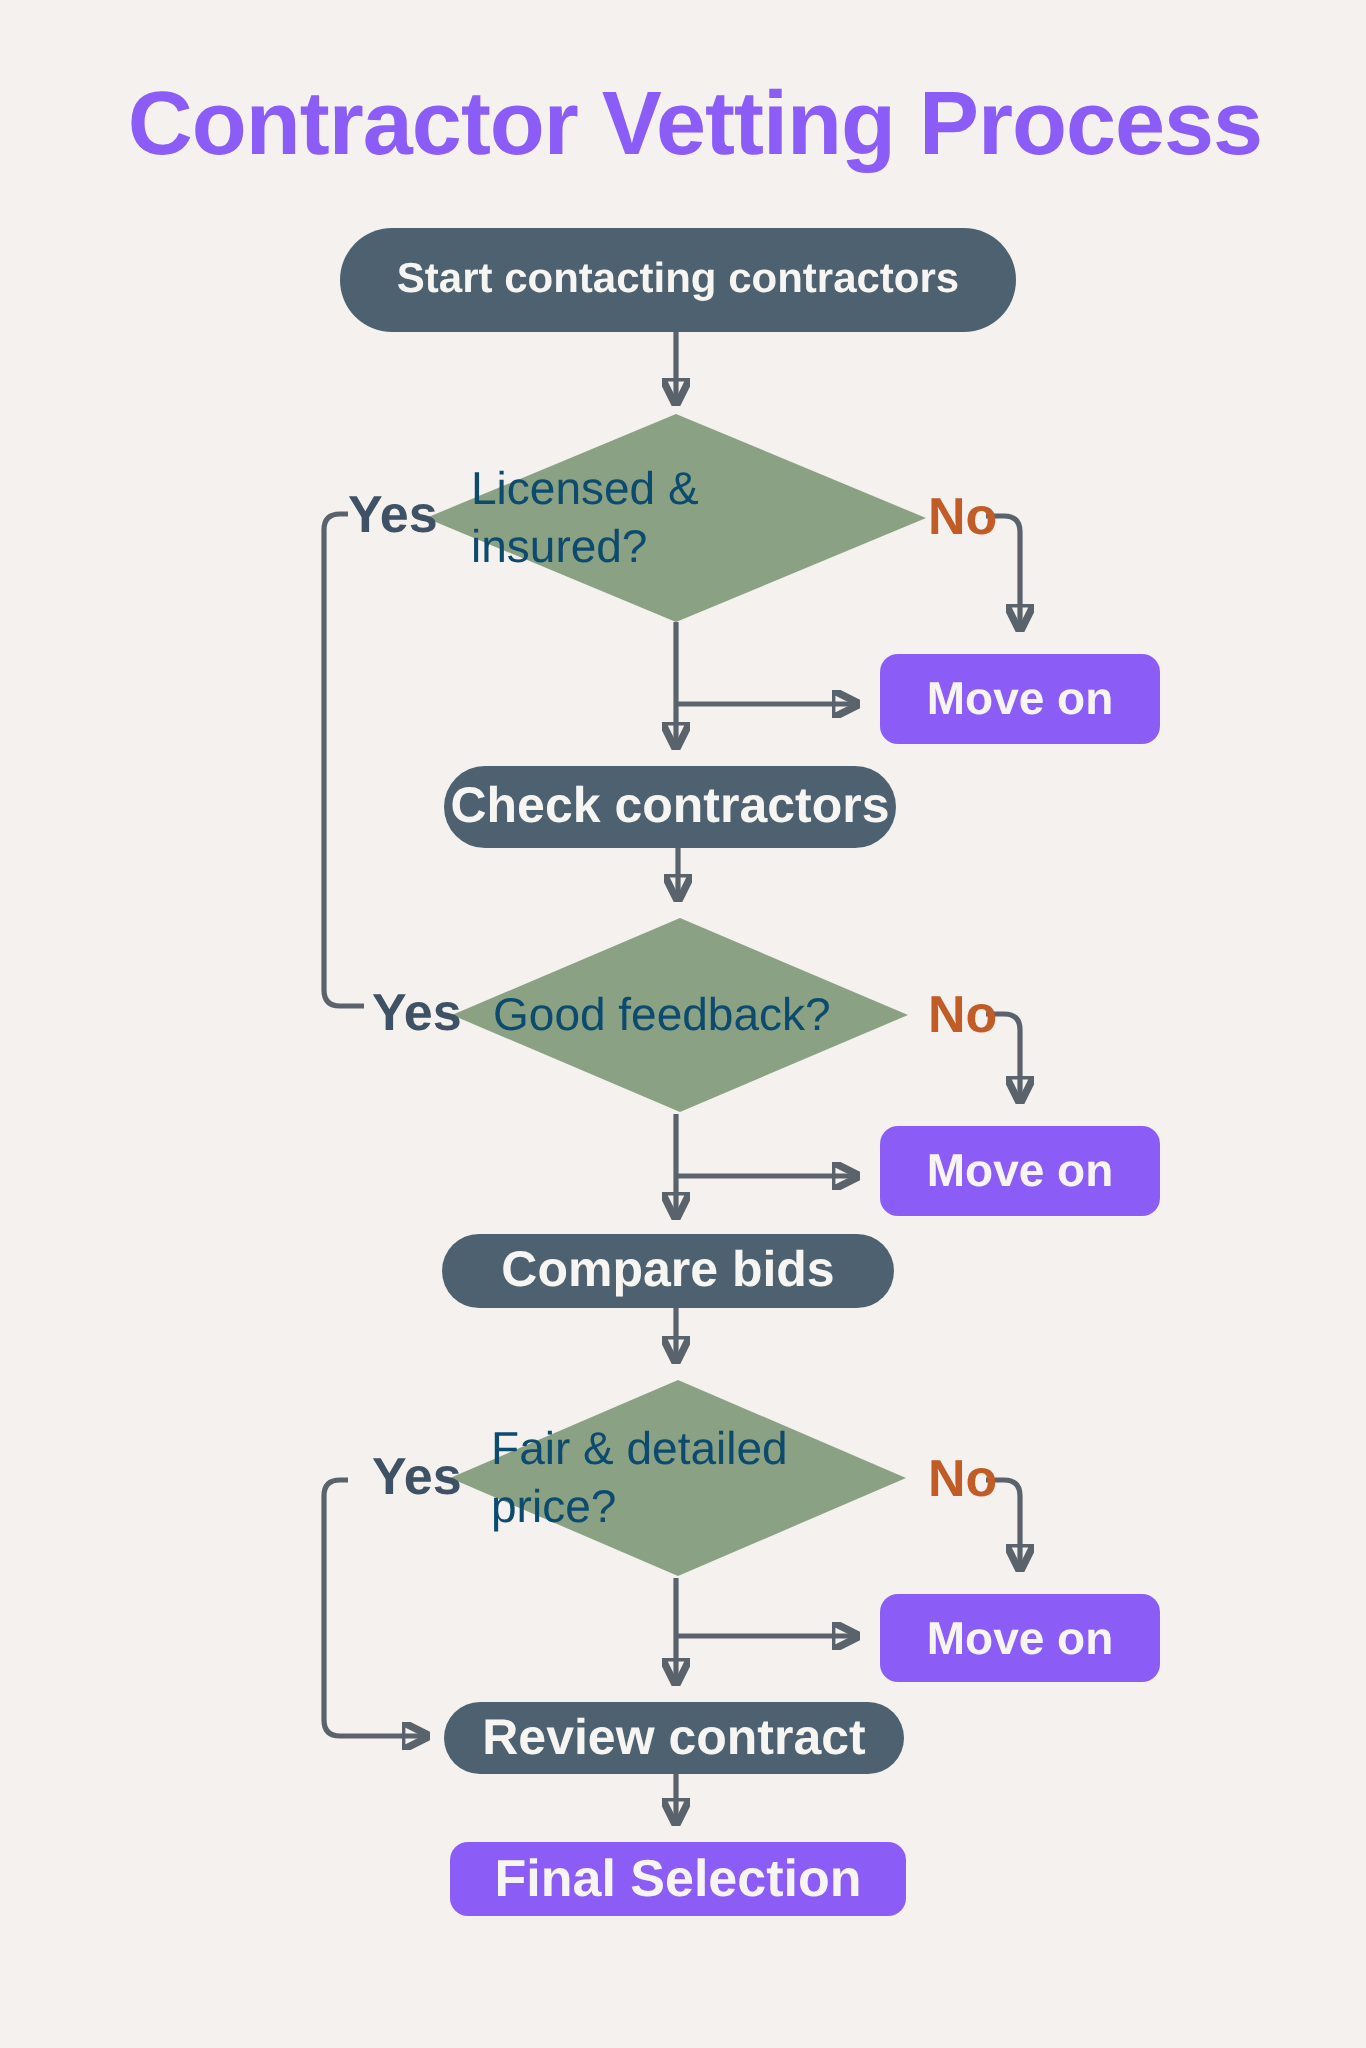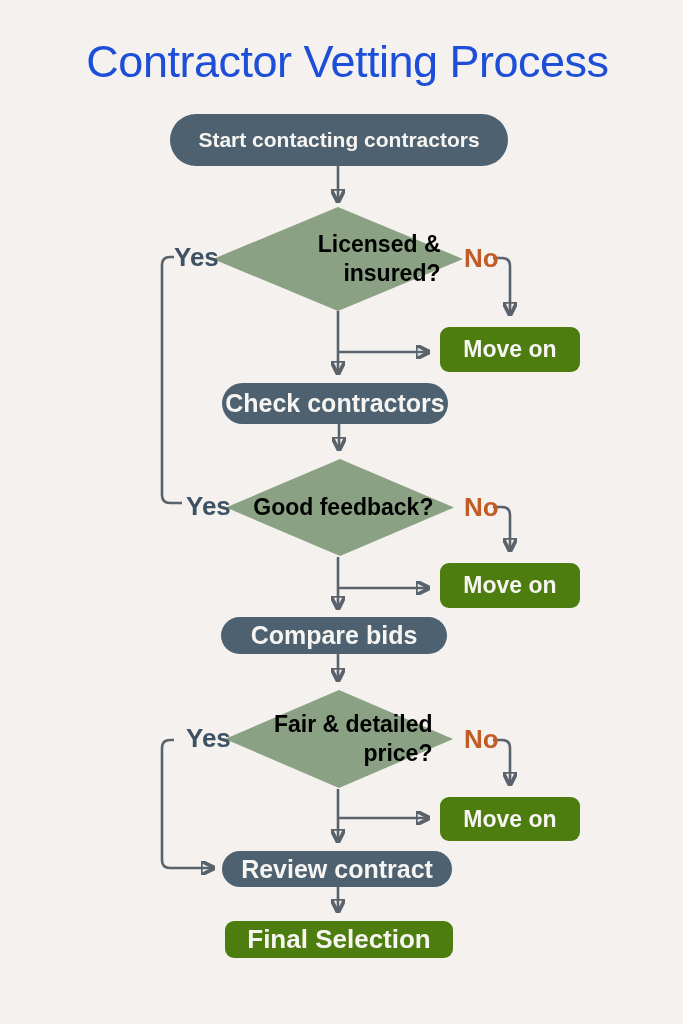--- a/index.html
+++ b/index.html
@@ -28,54 +28,54 @@
     stroke: #5a636b;
     stroke-width: 2.6;
   }
   
   .title {
     position: absolute;
     left: 12px; right: 0;
     top: 36px;
     text-align: center;
     font-size: 45px;
-    font-weight: 400;
+    font-weight: 700;
     letter-spacing: -0.5px;
-    color: #1d4ed8;
+    color: #8b5cf6;
     z-index: 2;
   }
   
   .node {
     position: absolute;
     z-index: 2;
     display: flex;
     align-items: center;
     justify-content: center;
     text-align: center;
     color: #f7f5f2;
     font-weight: 700;
     box-sizing: border-box;
   }
   .pill {
     background: #4d6171;
     border-radius: 30px;
   }
   .rect-accent {
-    background: #4d7c0f;
+    background: #8b5cf6;
     border-radius: 9px;
   }
   .diamond-wrap {
     position: absolute;
     z-index: 2;
     display: flex;
     align-items: center;
     justify-content: center;
-    text-align: right;
-    color: #000000;
-    font-weight: 700;
+    text-align: left;
+    color: #0c4a6e;
+    font-weight: 400;
   }
   .diamond-bg {
     position: absolute;
     left: 0; top: 0;
     width: 100%; height: 100%;
     background: #8ba183;
     clip-path: polygon(50% 0, 100% 50%, 50% 100%, 0 50%);
   }
   .diamond-wrap .label {
     position: relative;

